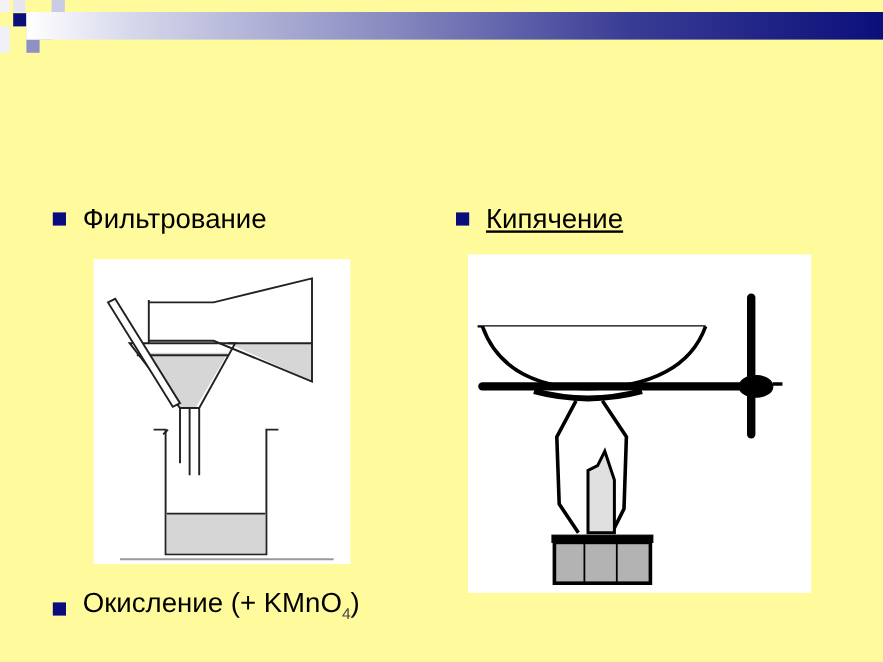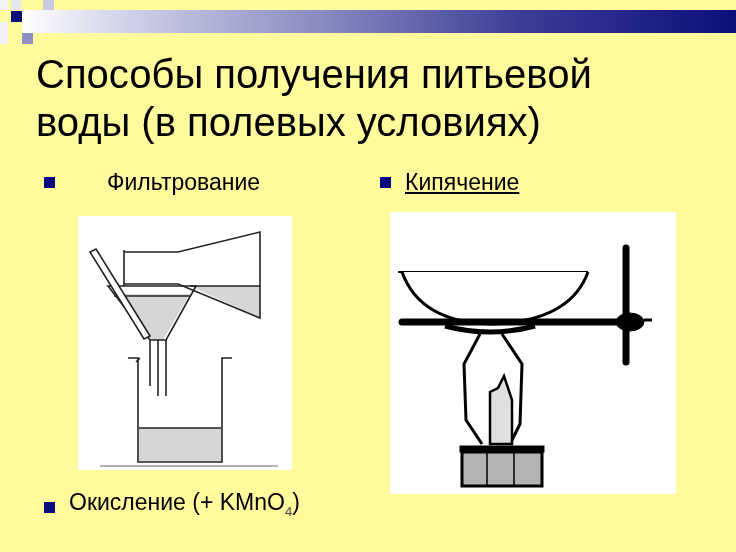--- a/index.html
+++ b/index.html
@@ -43,26 +43,22 @@
     <div class="sq" style="left:33px;top:11px;width:11px;height:11px;background:#d2d3ea;"></div>
     <div class="sq" style="left:44px;top:11px;width:10px;height:11px;background:#9a9bc9;"></div>
     <div class="sq" style="left:22px;top:22px;width:11px;height:11px;background:#c0c1e0;"></div>
     <div class="sq" style="left:33px;top:22px;width:11px;height:11px;background:#a9abd3;"></div>
     <div class="sq" style="left:0;top:22px;width:8px;height:22px;background:#f0f0f8;"></div>
     <div class="sq" style="left:22px;top:33px;width:11px;height:11px;background:#8f91c6;"></div>
   </div>
 
   <div class="topbar"></div>
 
-  <div class="title">
-    <div>Способы получения питьевой</div>
-    <div>воды (в полевых условиях)</div>
-  </div>
 
-  <div class="bullet" style="left:44px;top:168px;gap:38px;">
+  <div class="bullet" style="left:44px;top:168px;">
     <span class="marker"></span>
     <span>Фильтрование</span>
   </div>
 
   <div class="bullet" style="left:380px;top:168px;text-decoration:underline;">
     <span class="marker"></span>
     <span>Кипячение</span>
   </div>
 
   <div class="bullet" style="left:44px;top:488px;">

